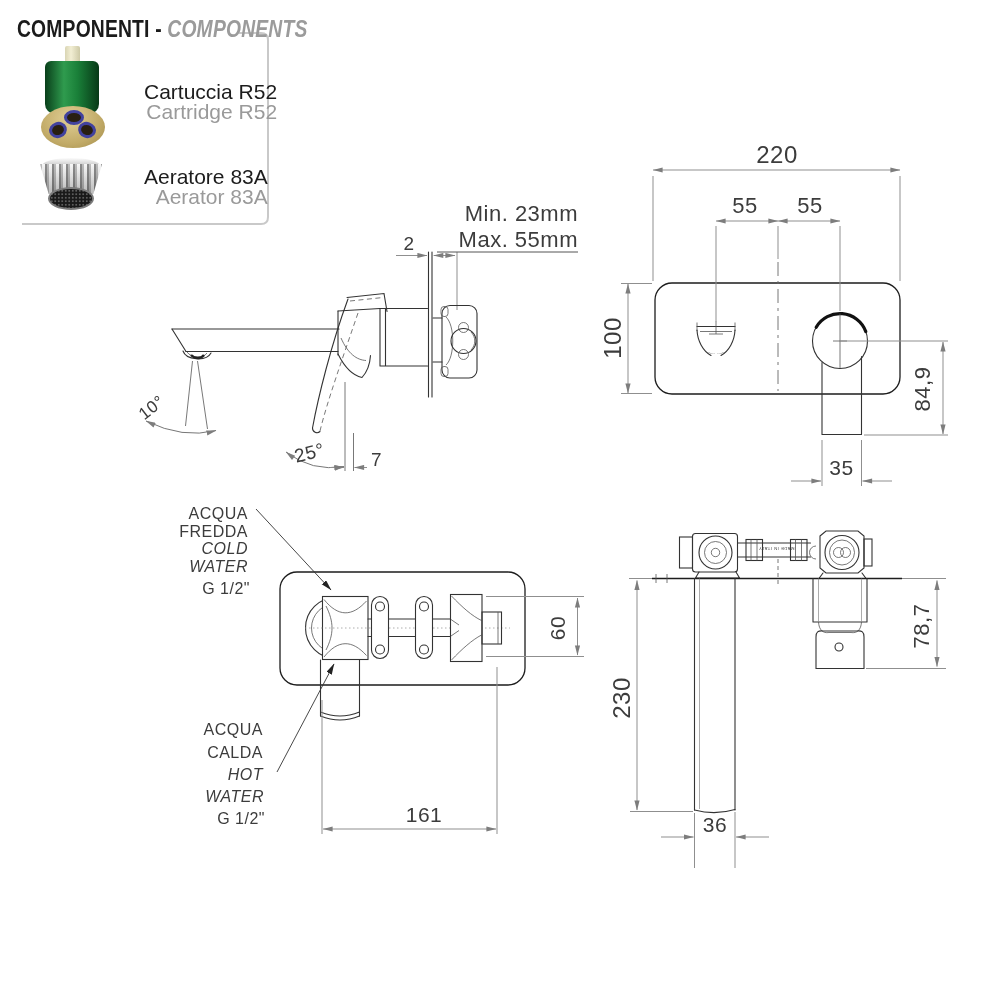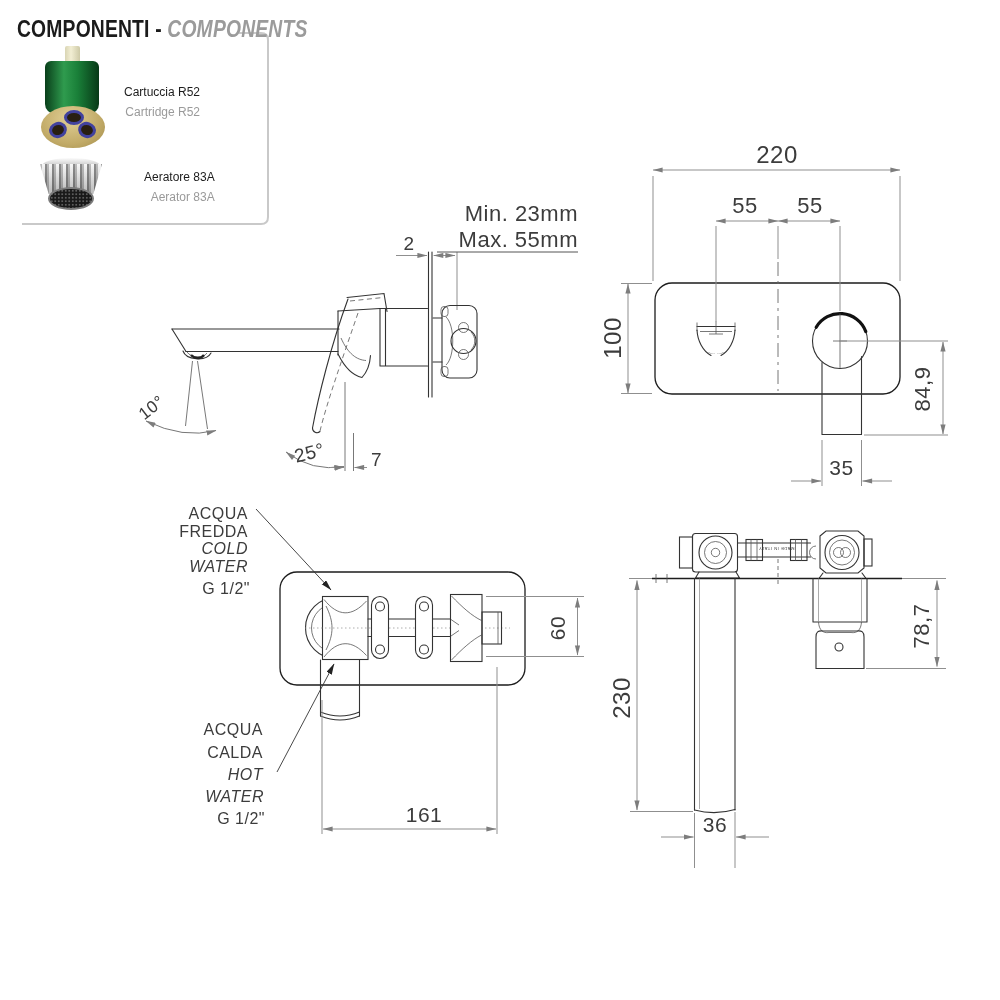--- a/index.html
+++ b/index.html
@@ -5,21 +5,21 @@
   html,body{margin:0;padding:0;background:#fff;}
   #stage{position:relative;width:1000px;height:1000px;background:#fff;overflow:hidden;
          font-family:"Liberation Sans",sans-serif;}
   
   .panel{position:absolute;left:0;top:0;width:290px;height:240px;}
   .panel-header{position:absolute;left:17px;top:16px;white-space:nowrap;
      font-size:23px;font-weight:bold;letter-spacing:.2px;transform:scaleX(.84);transform-origin:left center;}
   .t-it{color:#1b1b1b;}
   .t-sep{color:#1b1b1b;}
   .t-en{color:#9b9b9b;font-style:italic;}
-  .comp-label{position:absolute;left:124px;line-height:20px;font-size:12px;}
+  .comp-label{position:absolute;left:144px;line-height:20px;font-size:21px;}
   .comp-label .l1{color:#1c1c1c;}
   .comp-label .l2{color:#9a9a9a;text-align:right;}
   
   .cartridge{position:absolute;left:40px;top:46px;width:66px;height:102px;}
   .cart-stem{position:absolute;left:25px;top:0;width:15px;height:20px;background:linear-gradient(90deg,#d9d5b4,#f2eed3 40%,#cdc9a6);border-radius:2px;}
   .cart-body{position:absolute;left:5px;top:15px;width:54px;height:53px;
      background:linear-gradient(90deg,#093f1a,#2f9b4e 35%,#1a8039 60%,#073917);
      border-radius:6px 6px 10px 10px;}
   .cart-tab{position:absolute;left:25px;top:64px;width:15px;height:11px;background:linear-gradient(90deg,#0a4a1e,#27914a,#0a4a1e);}
   .cart-base{position:absolute;left:1px;top:60px;width:64px;height:42px;border-radius:50%;
@@ -341,19 +341,19 @@
     <div class="comp-label" style="top:82px;">
       <div class="l1">Cartuccia R52</div>
       <div class="l2">Cartridge R52</div>
     </div>
 
     <div class="aerator">
       <div class="aer-rim"></div>
       <div class="aer-body"></div>
       <div class="aer-mesh"></div>
     </div>
-    <div class="comp-label" style="top:167px;margin-left:20px;">
+    <div class="comp-label" style="top:167px;">
       <div class="l1">Aeratore 83A</div>
       <div class="l2">Aerator 83A</div>
     </div>
   </div>
 
 </div>
 
 </body></html>

